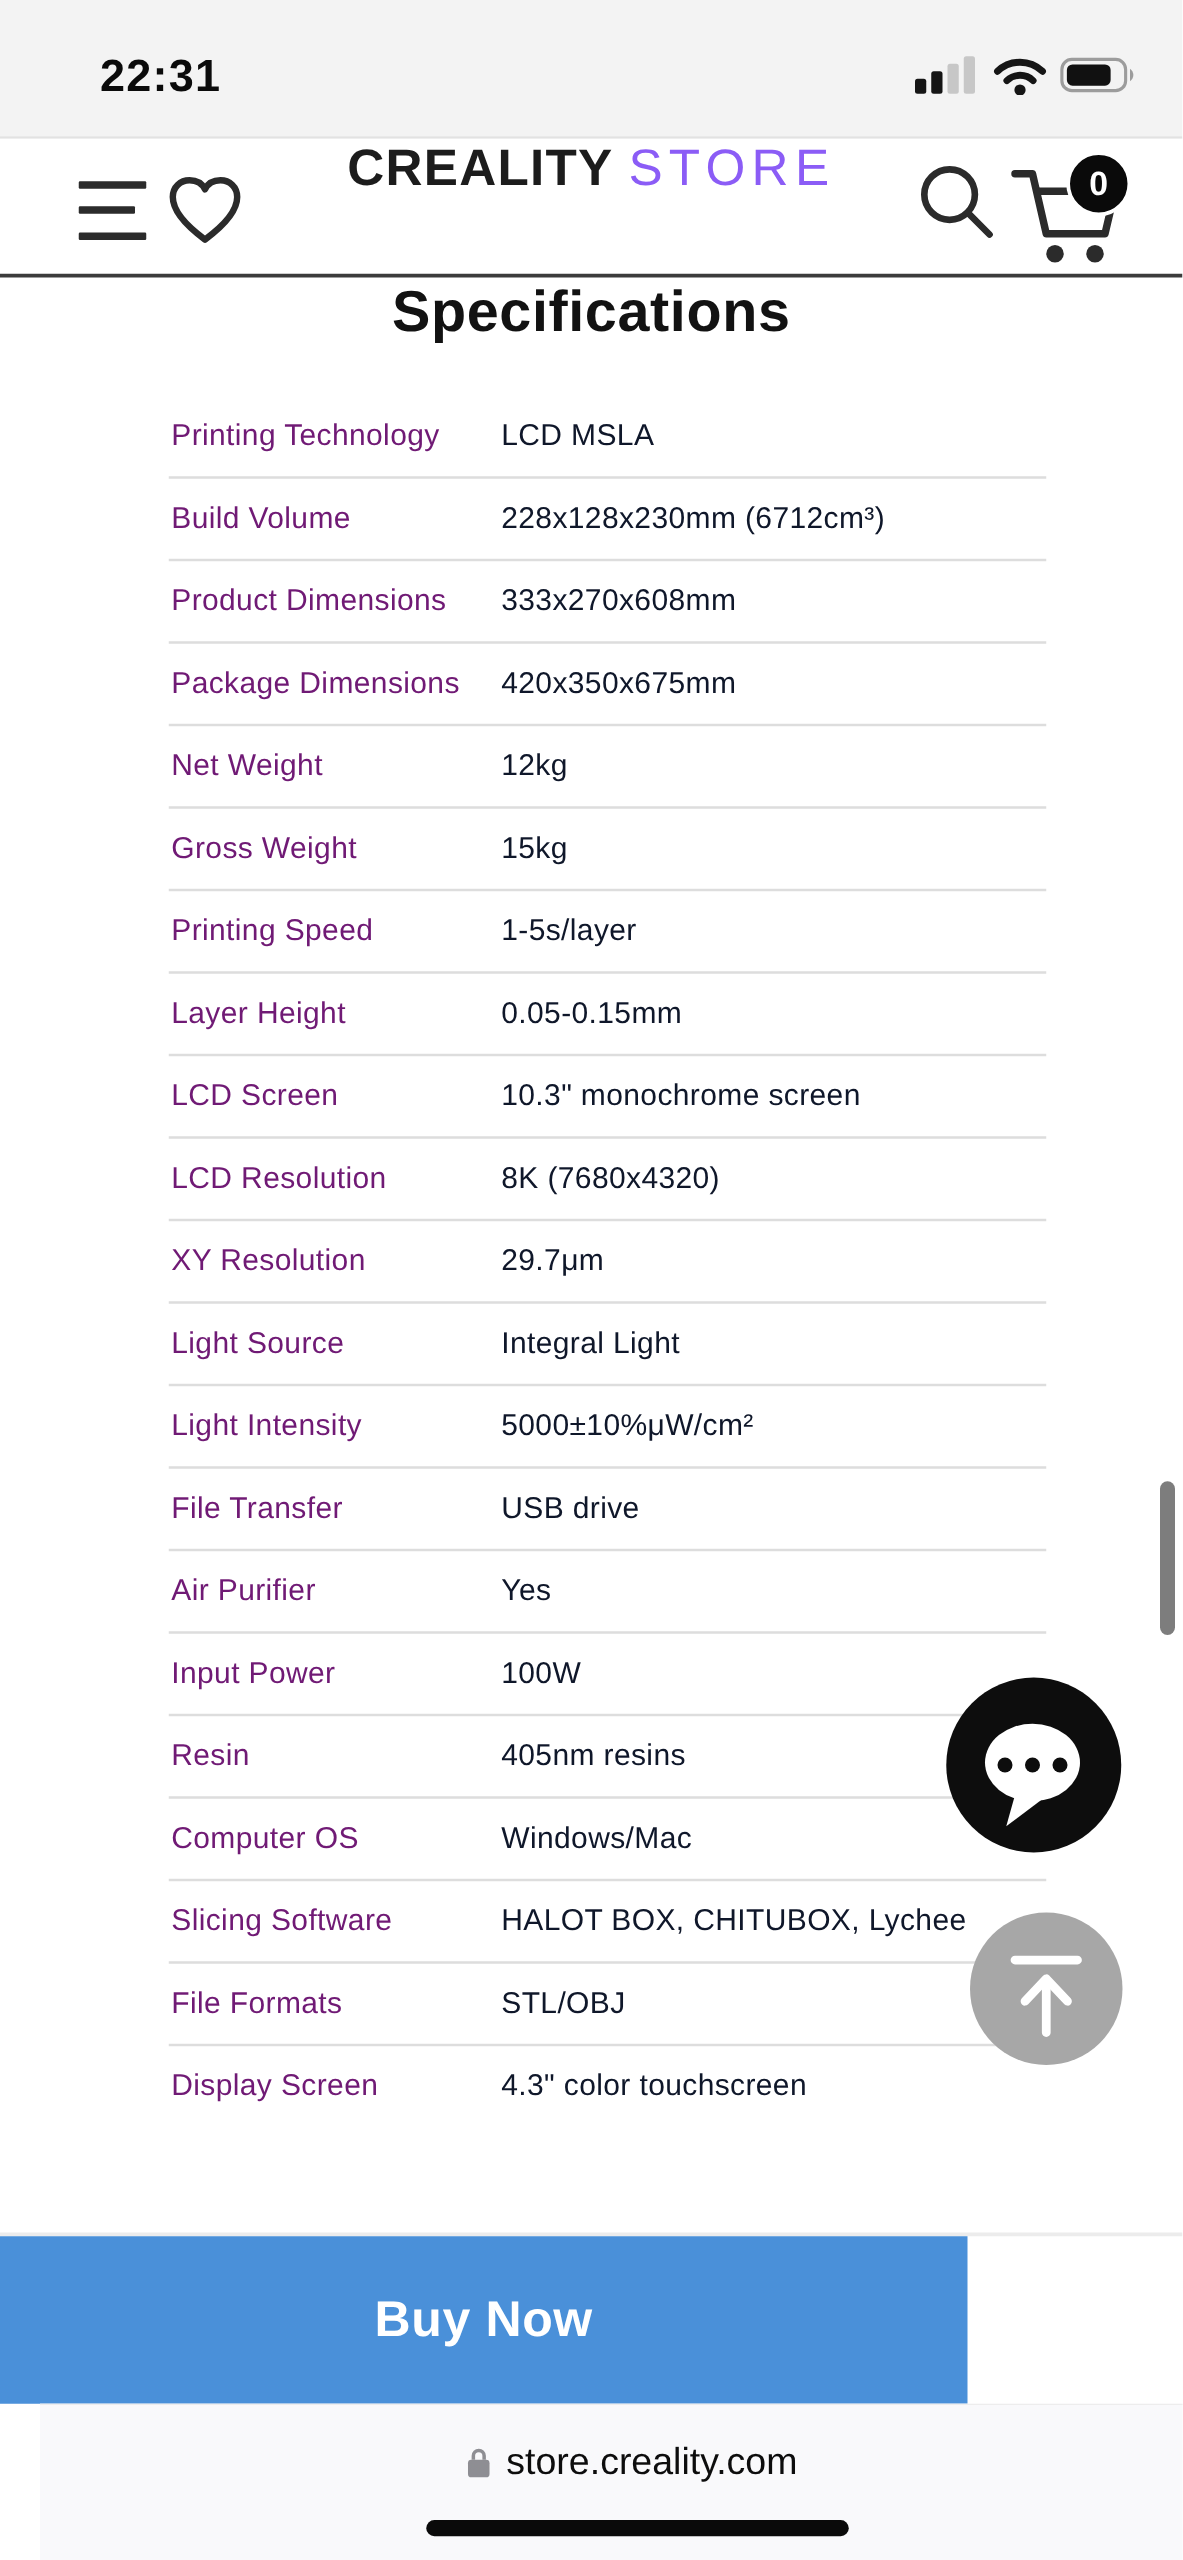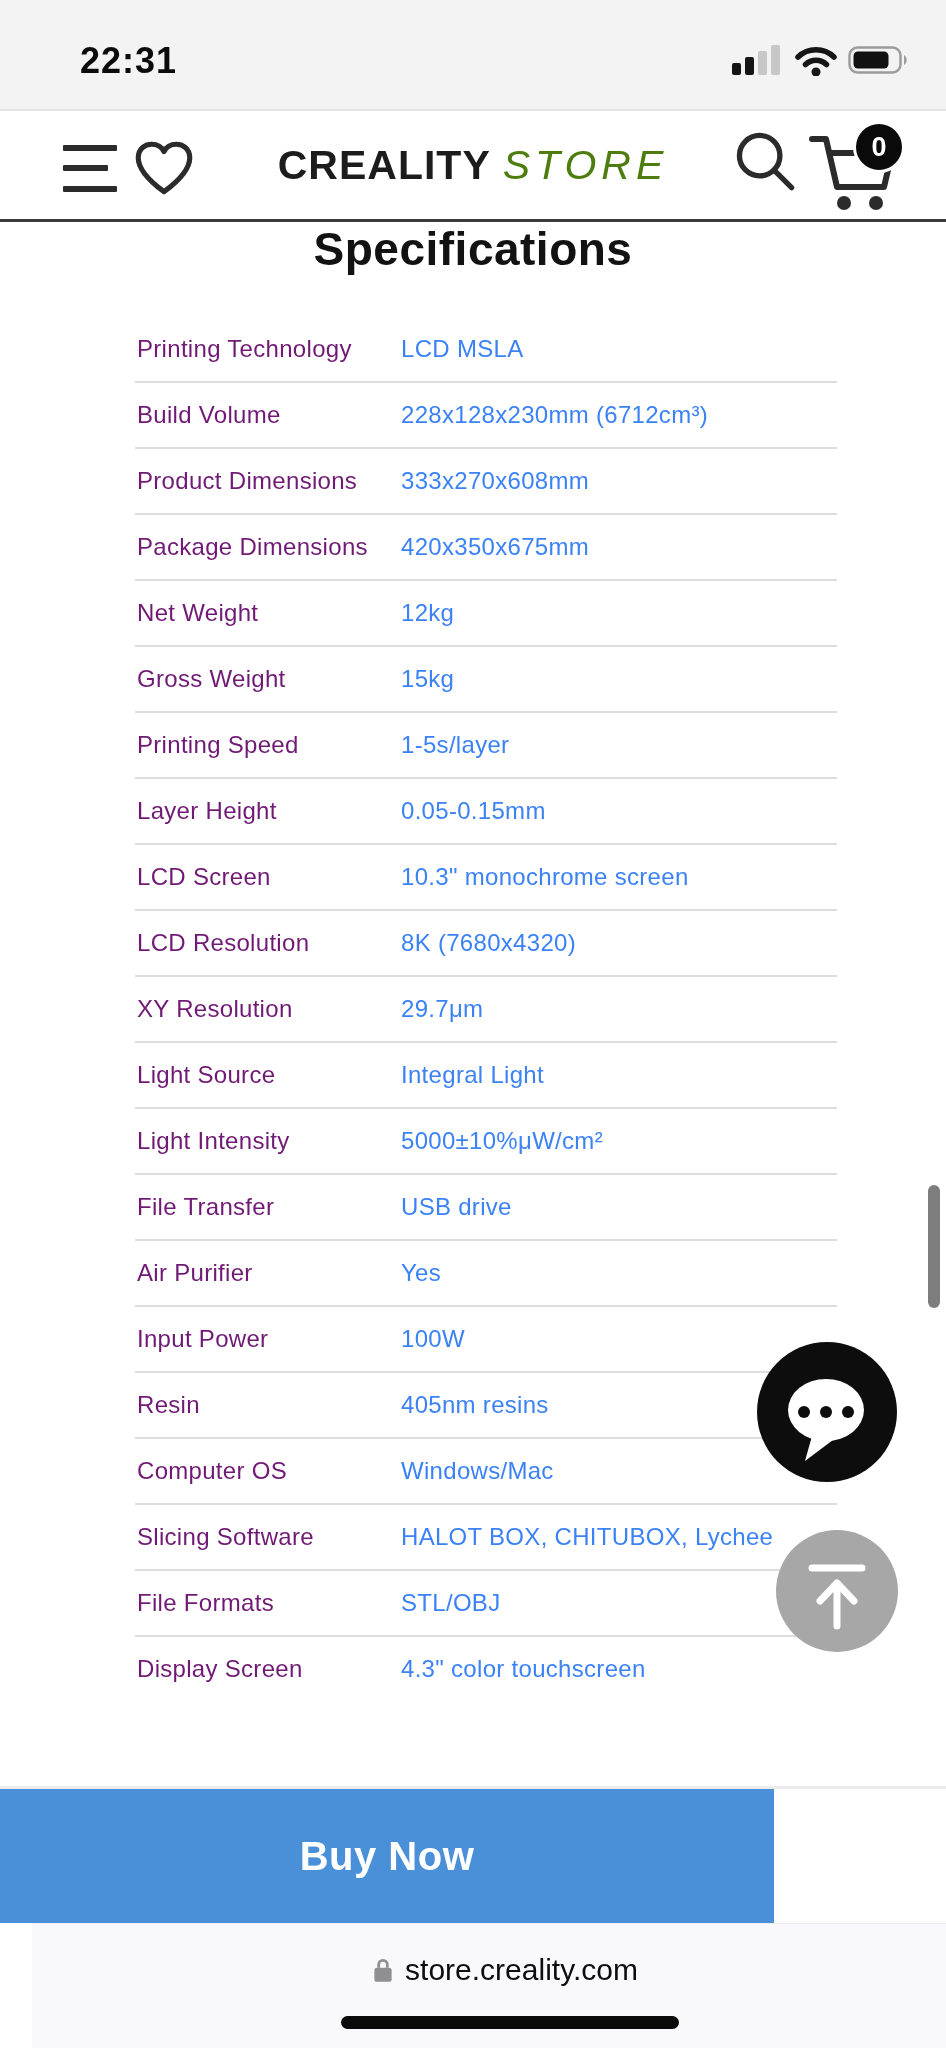--- a/index.html
+++ b/index.html
@@ -14,34 +14,34 @@
   .status-time{position:absolute;left:80px;top:40px;font-size:36px;font-weight:700;color:#0b0b0b;letter-spacing:1px;}
   .status-icons{position:absolute;right:36px;top:44px;display:flex;align-items:center;gap:10px;}
   
   .header{position:absolute;left:0;top:111px;width:946px;height:111px;background:#ffffff;border-bottom:3px solid #3c3c3c;box-sizing:border-box;}
   .hamburger{position:absolute;left:63px;top:34px;width:54px;height:48px;cursor:pointer;}
   .hamburger span{position:absolute;left:0;height:6px;background:#2b2b2b;border-radius:1px;}
   .hamburger span:nth-child(1){top:0;width:54px;}
   .hamburger span:nth-child(2){top:20px;width:45px;}
   .hamburger span:nth-child(3){top:41px;width:54px;}
   .heart-wrap{position:absolute;left:130px;top:27px;width:68px;height:62px;}
-  .logo{position:absolute;left:0;top:0;width:100%;height:100%;display:flex;align-items:center;justify-content:center;pointer-events:none;}
+  .logo{position:absolute;left:0;top:0;width:100%;height:100%;display:flex;align-items:flex-start;justify-content:center;pointer-events:none;}
   .logo .logo-main{font-size:41px;font-weight:900;color:#1c1c1c;letter-spacing:1px;}
-  .logo .logo-sub{font-size:41px;font-weight:300;color:#4d7c0f;letter-spacing:5px;margin-left:12px;font-style:italic;}
+  .logo .logo-sub{font-size:41px;font-weight:300;color:#8b5cf6;letter-spacing:5px;margin-left:12px;}
   .search-wrap{position:absolute;left:732px;top:17px;width:66px;height:66px;cursor:pointer;}
   .cart-wrap{position:absolute;left:806px;top:14px;width:96px;height:92px;cursor:pointer;}
   .cart-badge{position:absolute;left:47px;top:-4px;width:46px;height:46px;border-radius:50%;background:#0a0a0a;border:3px solid #ffffff;
     display:flex;align-items:center;justify-content:center;color:#ffffff;font-size:27px;font-weight:700;}
   
   .page-title{position:absolute;left:0;top:222px;width:946px;text-align:center;font-size:46px;font-weight:700;color:#121212;letter-spacing:0.5px;}
   .spec-table{position:absolute;left:135px;top:317px;width:702px;}
   .spec-row{position:relative;height:64px;border-bottom:2px solid #dddddd;}
   .spec-row:last-child{border-bottom:none;}
   .spec-label{position:absolute;left:2px;top:50%;transform:translateY(-50%);font-size:24px;color:#701a75;letter-spacing:0.3px;}
-  .spec-value{position:absolute;left:266px;top:50%;transform:translateY(-50%);font-size:24px;color:#3b82f6;letter-spacing:0.3px;white-space:nowrap;}
+  .spec-value{position:absolute;left:266px;top:50%;transform:translateY(-50%);font-size:24px;color:#0f172a;letter-spacing:0.3px;white-space:nowrap;}
   .edge-fade{position:absolute;right:0;top:225px;width:22px;height:1560px;background:linear-gradient(to right,rgba(0,0,0,0),rgba(0,0,0,0.05));pointer-events:none;}
   
   .scrollbar-thumb{position:absolute;left:928px;top:1185px;width:12px;height:123px;border-radius:6px;background:#7d7d7d;}
   .chat-fab{position:absolute;left:757px;top:1342px;width:140px;height:140px;border-radius:50%;background:#0d0d0d;cursor:pointer;}
   .top-fab{position:absolute;left:776px;top:1530px;width:122px;height:122px;border-radius:50%;background:#a7a7a7;cursor:pointer;}
   
   .pre-buy-line{position:absolute;left:0;top:1786px;width:946px;height:3px;background:#ececec;}
   .buy-bar{position:absolute;left:0;top:1789px;width:774px;height:134px;display:flex;align-items:center;justify-content:center;cursor:pointer;}
   .buy-label{color:#ffffff;font-size:40px;font-weight:700;letter-spacing:0.5px;}
   .bottom-bar{position:absolute;left:0;top:1923px;width:946px;height:125px;background:#f9f9fb;border-top:1px solid #ededed;box-sizing:border-box;margin-left:32px;}

